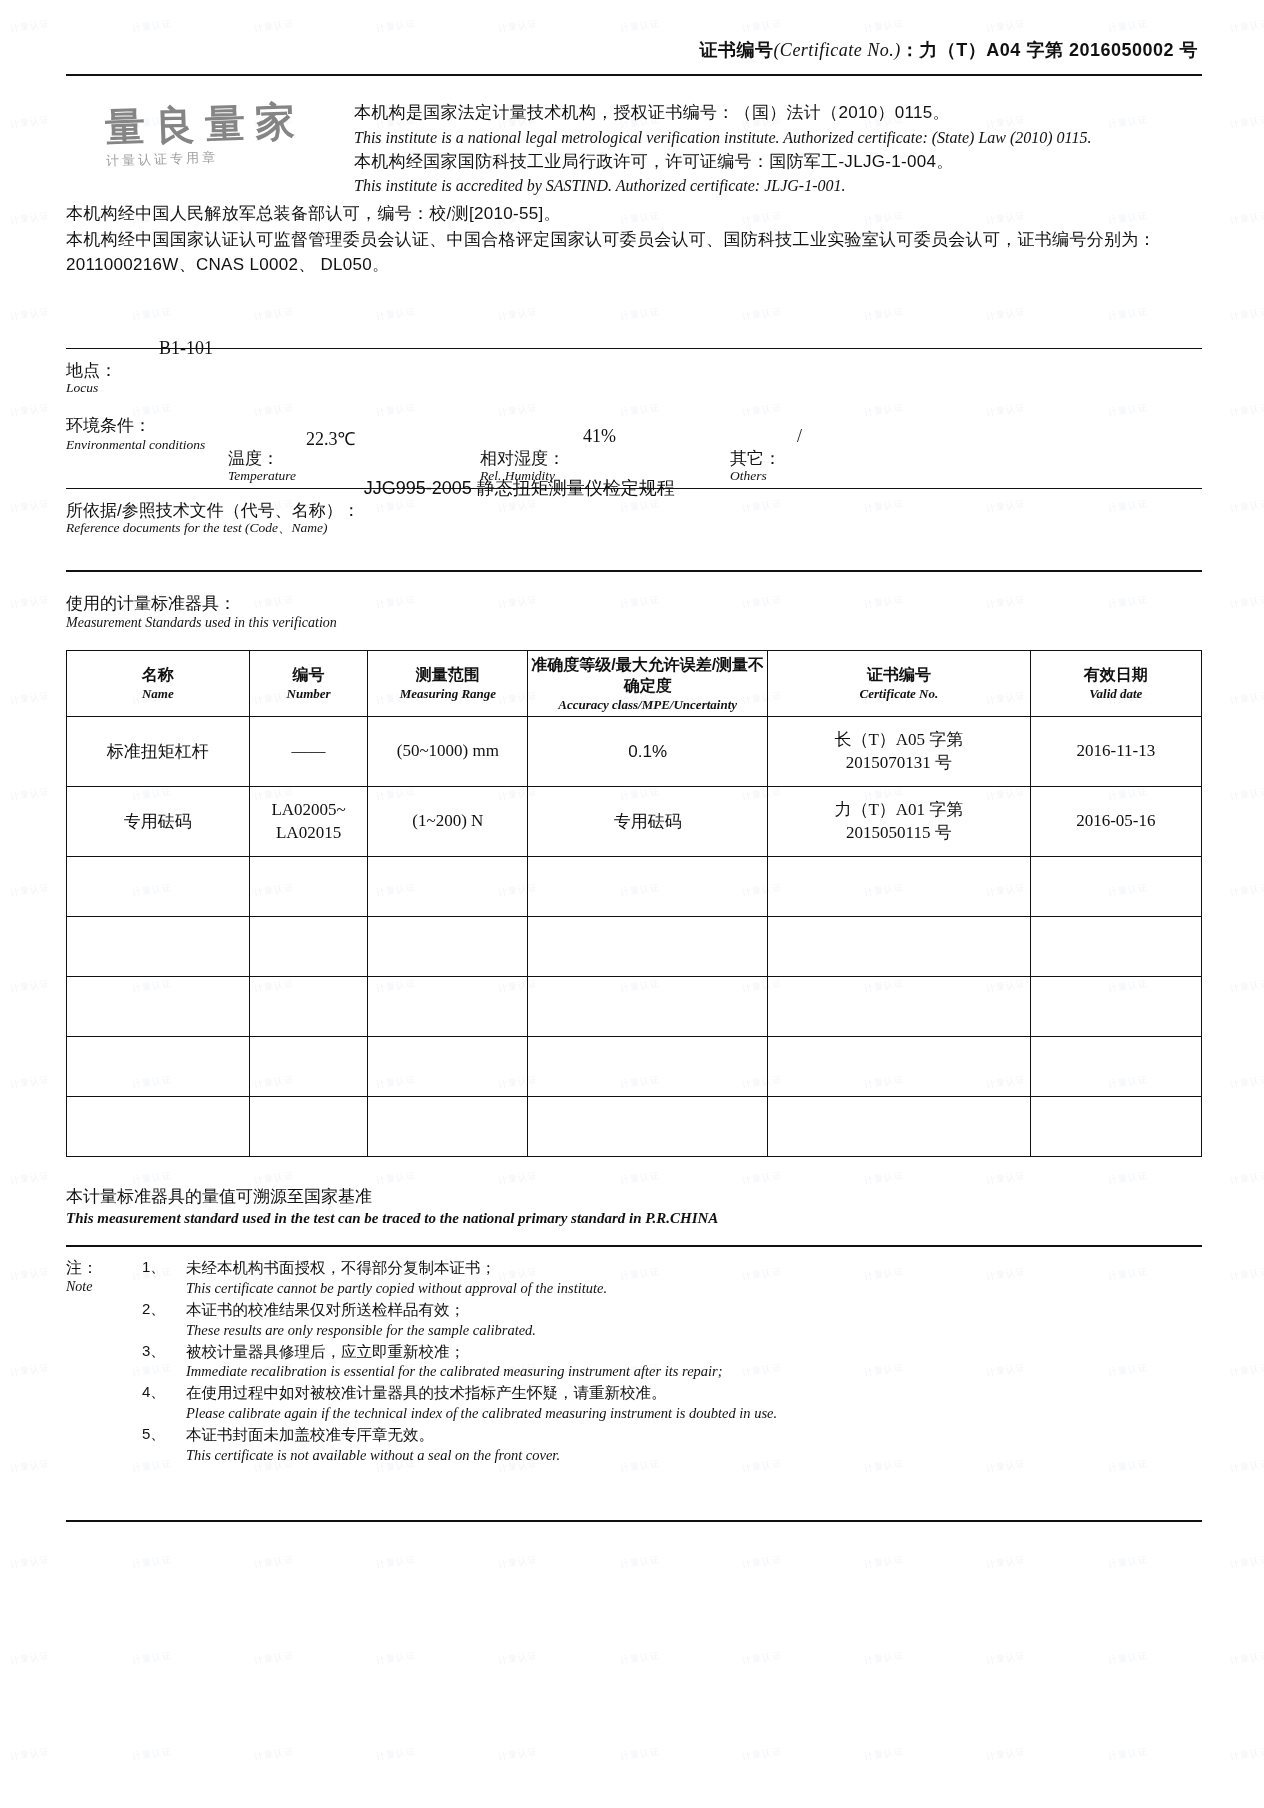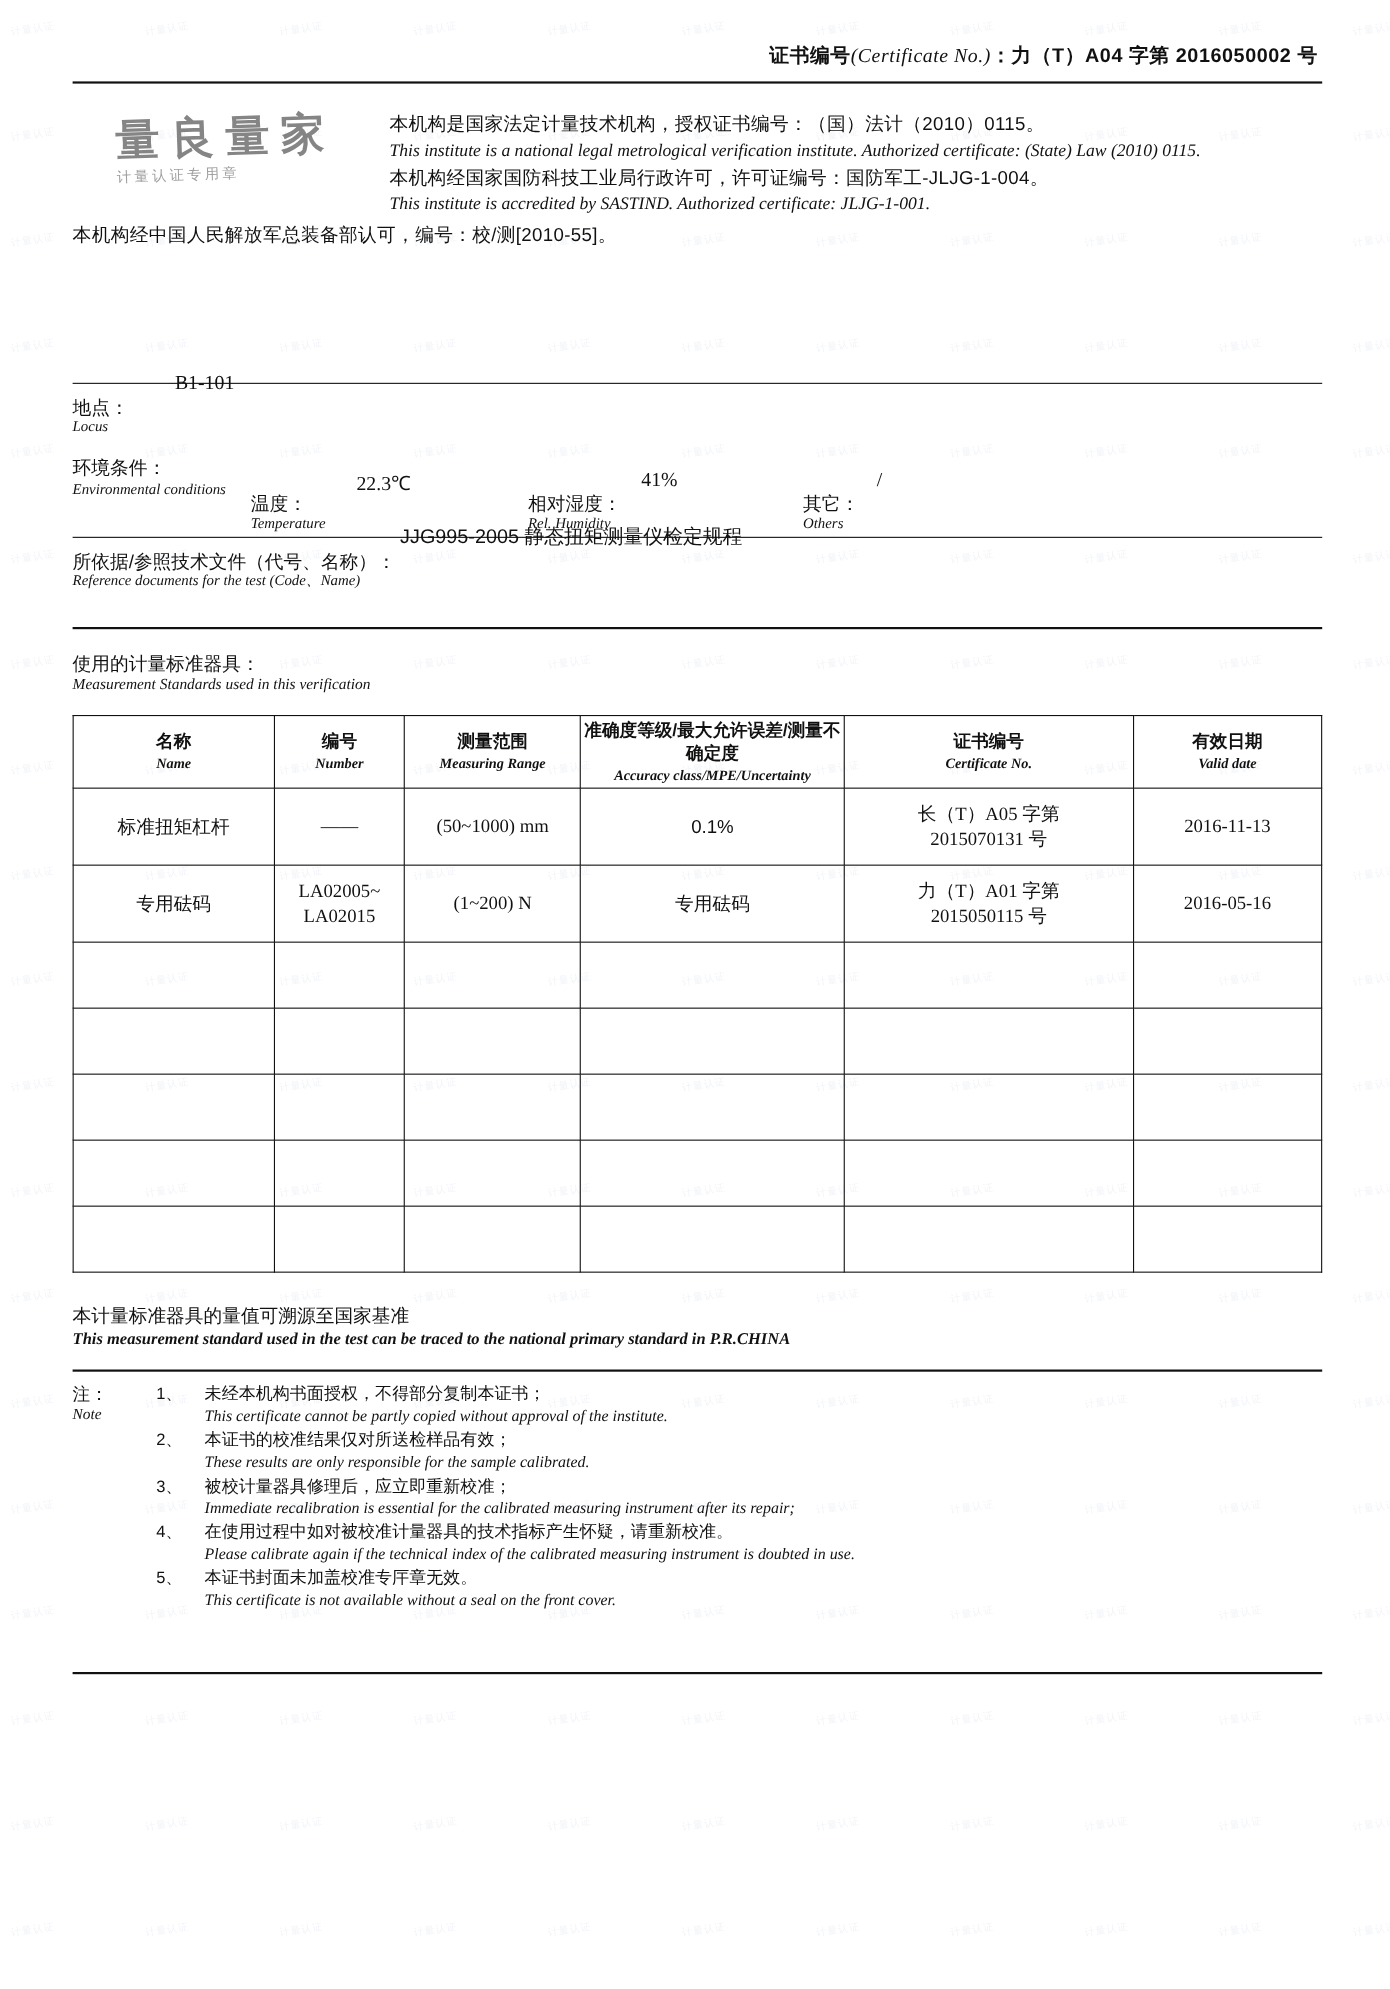--- a/index.html
+++ b/index.html
@@ -432,20 +432,21 @@
         <div class="sub">计量认证专用章</div>
       </div>
       <div class="accred-right">
         <div class="line-cn">本机构是国家法定计量技术机构，授权证书编号：（国）法计（2010）0115。</div>
         <div class="line-en">This institute is a national legal metrological verification institute.    Authorized certificate: (State) Law (2010) 0115.</div>
         <div class="line-cn">本机构经国家国防科技工业局行政许可，许可证编号：国防军工-JLJG-1-004。</div>
         <div class="line-en">This institute is accredited by SASTIND. Authorized certificate: JLJG-1-001.</div>
       </div>
       <div class="accred-full">
         <div class="line-cn">本机构经中国人民解放军总装备部认可，编号：校/测[2010-55]。</div>
+        <div class="line-cn">本机构经中国国家认证认可监督管理委员会认证、中国合格评定国家认可委员会认可、国防科技工业实验室认可委员会认可，证书编号分别为：2011000216W、CNAS L0002、 DL050。</div>
       </div>
     </div>
 
     <div class="rule thin" style="top:348px;"></div>
 
     <div style="position:absolute; left:66px; top:360px;">
       <span class="pairlabel">
         <span class="cnlab">地点：</span>
         <span class="enlab">Locus</span>
       </span>
@@ -455,21 +456,21 @@
     <div style="position:absolute; left:66px; top:414px;">
       <span class="cnlab" style="font-family:'Liberation Sans',sans-serif;font-size:17px;display:block;">环境条件：</span>
       <span class="enlab" style="font-family:'Liberation Serif',serif;font-style:italic;font-size:13.5px;display:block;">Environmental conditions</span>
     </div>
 
     <div style="position:absolute; left:228px; top:448px;">
       <span class="pairlabel">
         <span class="cnlab">温度：</span>
         <span class="enlab">Temperature</span>
       </span>
-      <span class="val" style="margin-left:24px; position:relative; top:-22px;">22.3℃</span>
+      <span class="val" style="margin-left:6px; position:relative; top:-22px;">22.3℃</span>
     </div>
 
     <div style="position:absolute; left:480px; top:448px;">
       <span class="pairlabel">
         <span class="cnlab">相对湿度：</span>
         <span class="enlab">Rel. Humidity</span>
       </span>
       <span class="val" style="margin-left:14px; position:relative; top:-22px;">41%</span>
     </div>
 

